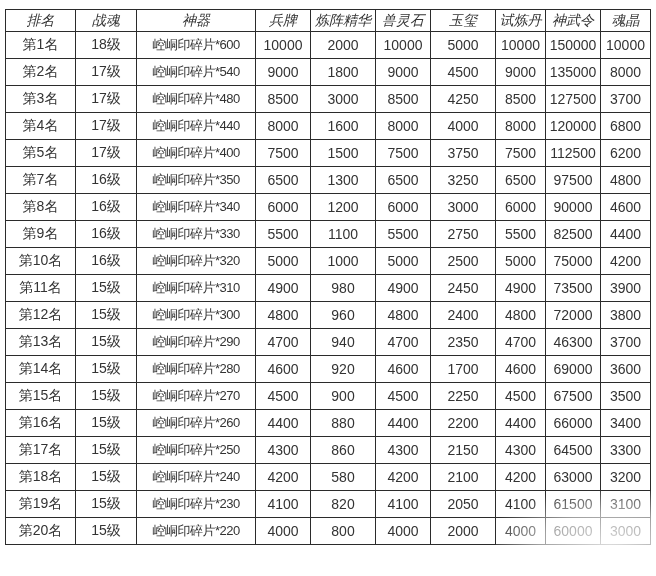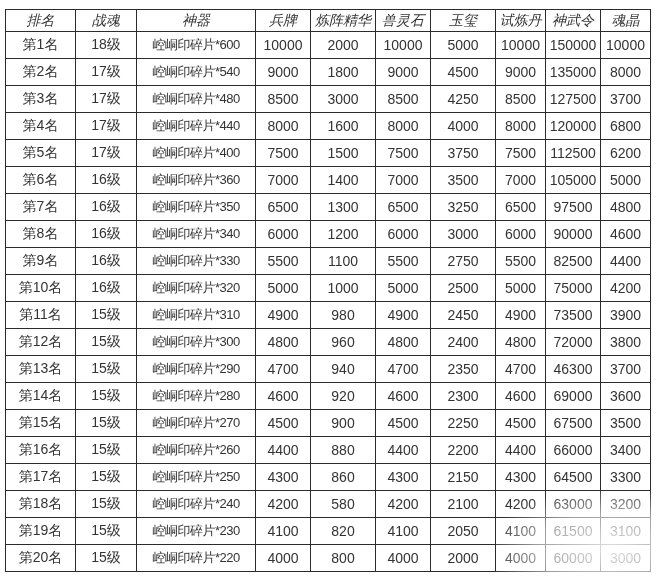--- a/index.html
+++ b/index.html
@@ -144,32 +144,20 @@
         <td class="artifact">崆峒印碎片*400</td>
         <td>7500</td>
         <td>1500</td>
         <td>7500</td>
         <td>3750</td>
         <td>7500</td>
         <td>112500</td>
         <td>6200</td>
       </tr>
       <tr>
-        <td>第6名</td>
-        <td>16级</td>
-        <td class="artifact">崆峒印碎片*360</td>
-        <td>7000</td>
-        <td>1400</td>
-        <td>7000</td>
-        <td>3500</td>
-        <td>7000</td>
-        <td>105000</td>
-        <td>5000</td>
-      </tr>
-      <tr>
         <td>第7名</td>
         <td>16级</td>
         <td class="artifact">崆峒印碎片*350</td>
         <td>6500</td>
         <td>1300</td>
         <td>6500</td>
         <td>3250</td>
         <td>6500</td>
         <td>97500</td>
         <td>4800</td>
@@ -246,21 +234,21 @@
         <td>46300</td>
         <td>3700</td>
       </tr>
       <tr>
         <td>第14名</td>
         <td>15级</td>
         <td class="artifact">崆峒印碎片*280</td>
         <td>4600</td>
         <td>920</td>
         <td>4600</td>
-        <td>2300</td>
+        <td>1700</td>
         <td>4600</td>
         <td>69000</td>
         <td>3600</td>
       </tr>
       <tr>
         <td>第15名</td>
         <td>15级</td>
         <td class="artifact">崆峒印碎片*270</td>
         <td>4500</td>
         <td>900</td>

